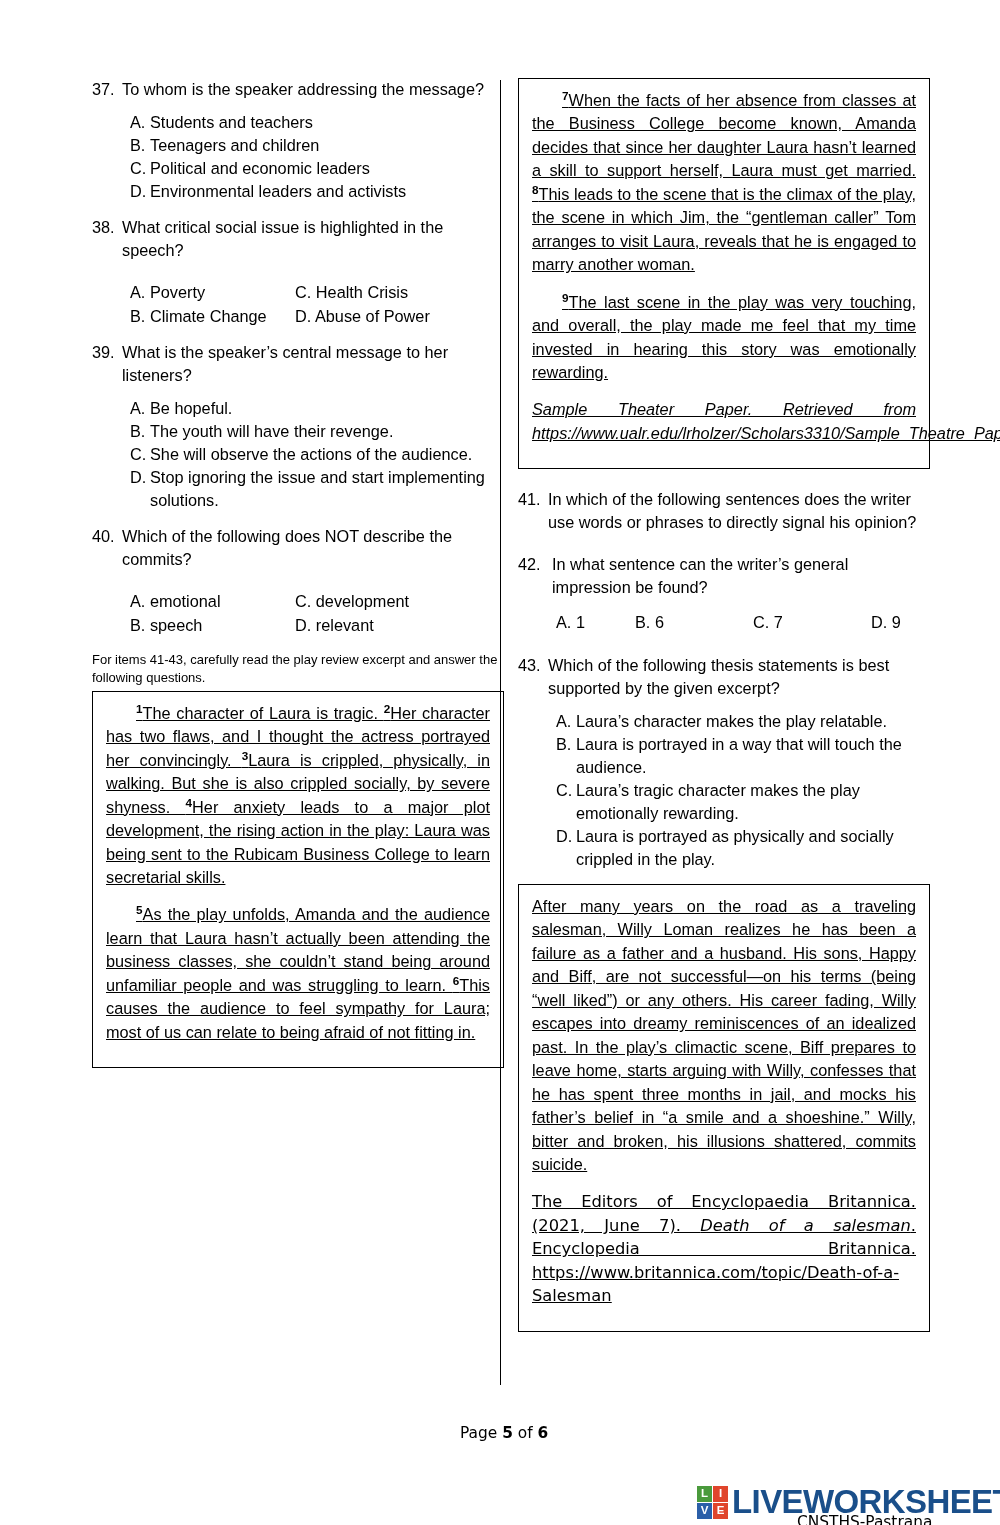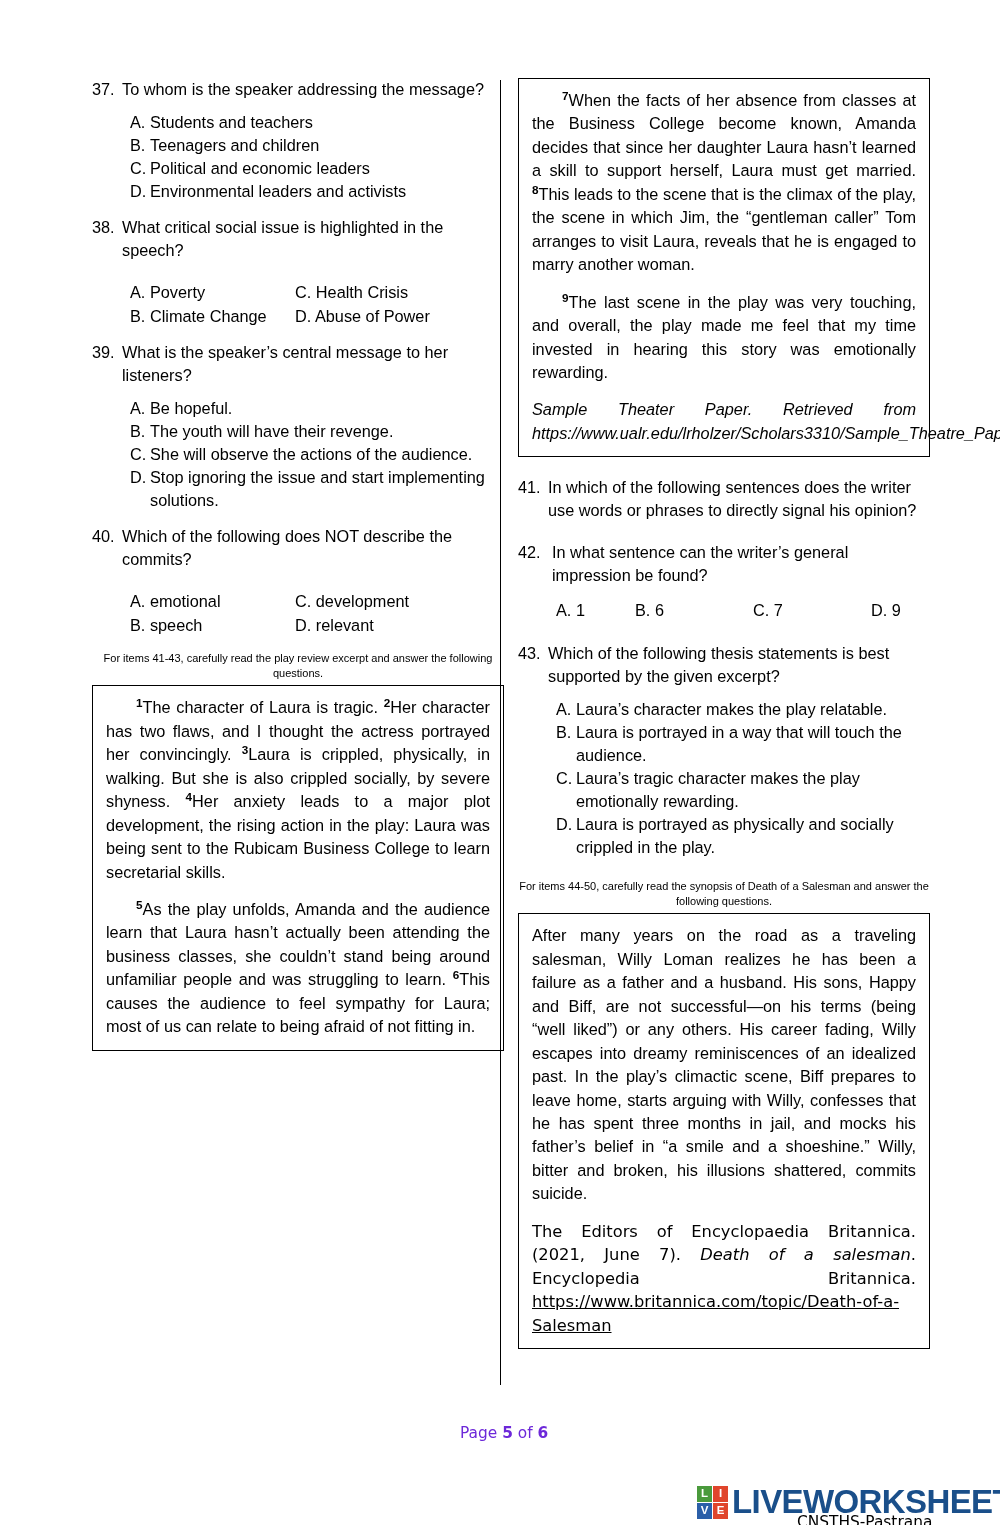--- a/index.html
+++ b/index.html
@@ -85,31 +85,31 @@
   .opts-4col {
     margin-top: 13px;
     padding-left: 38px;
     display: grid;
     grid-template-columns: 79px 118px 118px 1fr;
   }
   .opts-4col .opt { display: block; }
 
   
   .instruction {
-    font-size: 11px;
+    font-size: 13px;
     line-height: 1.38;
     margin-top: 14px;
     margin-bottom: 4px;
-    text-align: center;
   }
   
   .box {
     border: 1.6px solid #000;
-    padding: 10px 13px 11px 13px;
+    padding: 10px 13px 23px 13px;
     box-sizing: border-box;
+    text-decoration: underline;
   }
   .box p {
     margin: 0;
     font-size: 16.3px;
     line-height: 1.44;
     text-align: justify;
     text-justify: inter-word;
   }
   .box p.indent { text-indent: 30px; }
   .box p + p { margin-top: 14px; }
@@ -136,21 +136,21 @@
   .cite-small .ital { font-style: italic; }
   .cite-small .link { text-decoration: underline; }
 
   
   .footer-page {
     position: absolute;
     left: 460px;
     top: 1424px;
     font-family: "DejaVu Sans", sans-serif;
     font-size: 15.4px;
-    color: #6d28d9;
+    color: #000000;
   }
   .footer-page b { font-weight: bold; }
   .footer-school {
     position: absolute;
     left: 797px;
     top: 1513px;
     font-family: "DejaVu Sans", sans-serif;
     font-size: 15.4px;
   }
   
@@ -361,21 +361,20 @@
           <span class="opt-letter">C.</span>
           <span class="opt-body">Laura’s tragic character makes the play emotionally rewarding.</span>
         </div>
         <div class="opt">
           <span class="opt-letter">D.</span>
           <span class="opt-body">Laura is portrayed as physically and socially crippled in the play.</span>
         </div>
       </div>
     </div>
 
-    <div class="instruction" style="margin-top:20px;">For items 44-50, carefully read the synopsis of Death of a Salesman and answer the following questions.</div>
 
     <div class="box">
       <p>After many years on the road as a traveling salesman, Willy Loman realizes he has been a failure as a father and a husband. His sons, Happy and Biff, are not successful—on his terms (being “well liked”) or any others. His career fading, Willy escapes into dreamy reminiscences of an idealized past. In the play’s climactic scene, Biff prepares to leave home, starts arguing with Willy, confesses that he has spent three months in jail, and mocks his father’s belief in “a smile and a shoeshine.” Willy, bitter and broken, his illusions shattered, commits suicide.</p>
       <p class="cite-small"><span>The Editors of Encyclopaedia Britannica. (2021, June 7). </span><span class="ital">Death of a salesman</span><span>. Encyclopedia Britannica. </span><span class="link">https://www.britannica.com/topic/Death-of-a-Salesman</span></p>
     </div>
 
   </div>
 
   <div class="footer-page"><span>Page </span><b>5</b><span> of </span><b>6</b></div>
 

